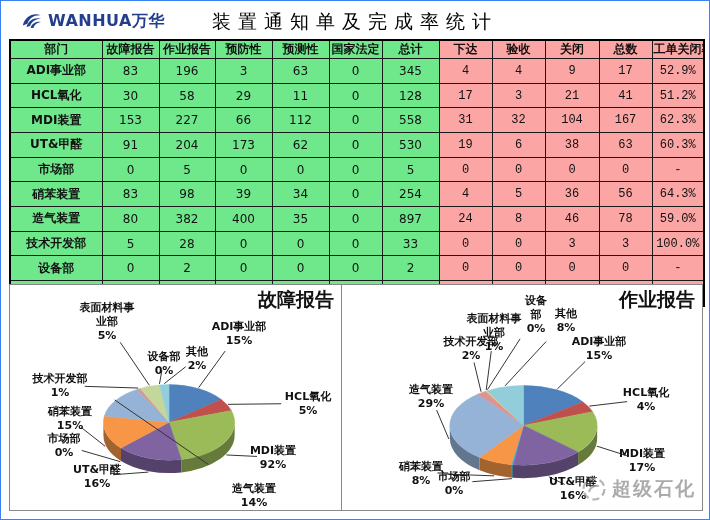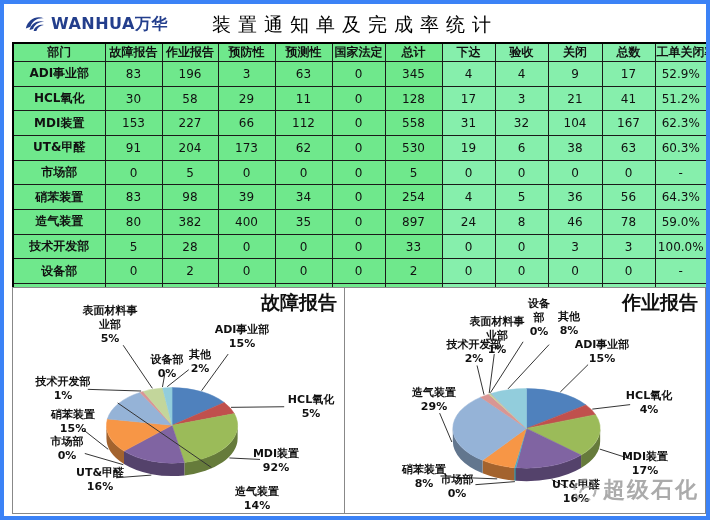--- a/index.html
+++ b/index.html
@@ -1,54 +1,54 @@
 <!DOCTYPE html>
 <html><head>
 <meta charset="utf-8">
 <style>
   * { margin:0; padding:0; box-sizing:border-box; }
   body { background:#fff; font-family:"DejaVu Sans","Liberation Sans",sans-serif; }
   .page { position:relative; width:710px; height:520px; background:#fff;
-          border:4px solid #3b82f6; overflow:hidden; }
+          border:1px solid #3b82f6; overflow:hidden; }
 
   
   .titlebar { position:absolute; left:5px; top:3px; right:5px; height:33px; }
   .logo { position:absolute; left:14px; top:6px; display:flex; align-items:center; gap:4px; }
   .logo svg { width:24px; height:22px; }
   .logo-text { font-size:16px; font-weight:bold; color:#233E8C; letter-spacing:.5px; }
   .page-title { position:absolute; left:0; right:0; top:5px; text-align:center;
                 font-size:19px; font-weight:normal; color:#000; letter-spacing:7px; }
 
   
   .tbl-wrap { position:absolute; left:8px; top:38px; width:694px; height:244px; }
   table { width:694px; height:268px; border-collapse:collapse; table-layout:fixed; }
   th, td { border:1px solid #1a1a1a; text-align:center; vertical-align:middle;
            font-size:12px; color:#111; overflow:hidden; white-space:nowrap; padding:0 1px; }
   th { font-weight:bold; }
   td.dept { font-weight:bold; }
   .c-green { background:#6FE88C; }
-  .c-blue  { background:#86efac; }
+  .c-blue  { background:#fca5a5;font-family:Liberation Mono, monospace; }
   table { border:2px solid #000; }
 
   
   .charts { position:absolute; left:8px; top:283px; width:694px; height:227px; display:flex; }
   .chart-panel { position:relative; height:100%; border:1px solid #888; background:#fff; }
   .chart-panel + .chart-panel { border-left:none; }
   .chart-panel svg.pie { position:absolute; left:0; top:0; width:100%; height:100%; }
   .chart-title { position:absolute; top:2px; right:7px; font-size:19px; font-weight:bold; color:#111; }
   .pie-label { position:absolute; transform:translate(-50%,-50%); text-align:center;
                font-size:11px; font-weight:bold; color:#111; line-height:1.25; z-index:3;
                pointer-events:none; }
   .pie-label div { white-space:nowrap; }
 
   
   .watermark { position:absolute; right:6px; bottom:8px; display:flex; align-items:center;
                gap:5px; opacity:.75; z-index:4; }
   .watermark svg { width:26px; height:26px; }
-  .watermark-text { font-size:22px; font-weight:bold; color:#8f8f8f; letter-spacing:2px; }
+  .watermark-text { font-size:19px; font-weight:bold; color:#8f8f8f; letter-spacing:2px; }
 </style>
 </head>
 <body>
 
 <div class="page">
 
   <div class="titlebar">
     <div class="logo">
       <svg viewBox="0 0 24 24">
         <path d="M2 17 C4 7, 14 2, 22 6 C15 5, 9 9, 7 15 Z" fill="#233E8C"></path>

